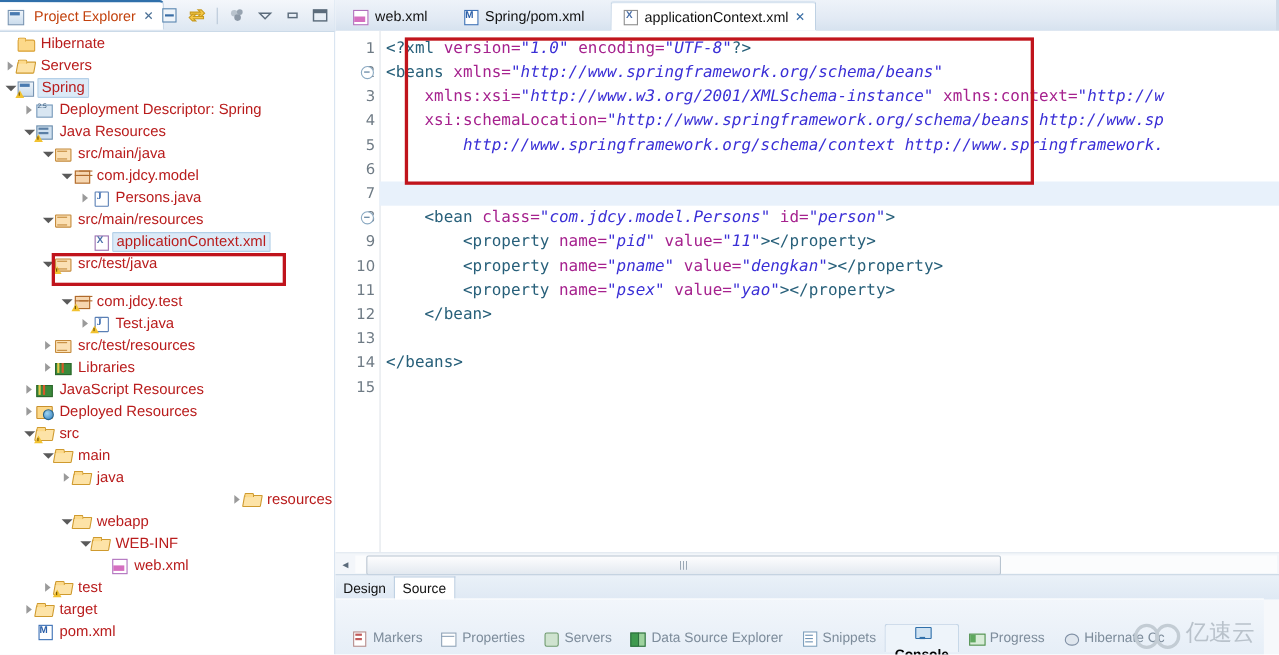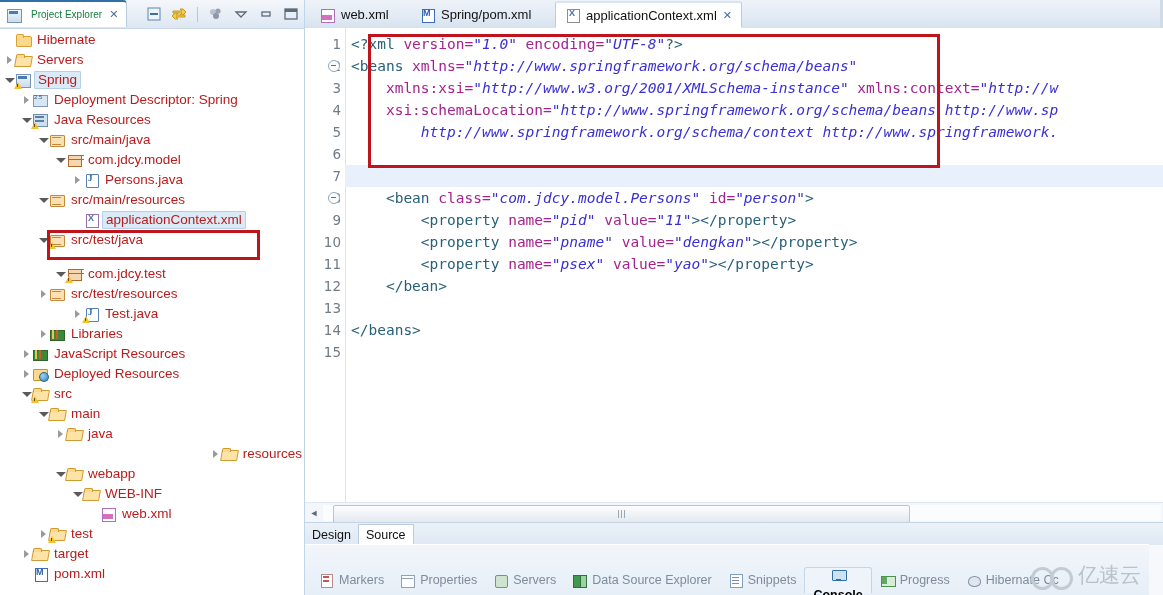--- a/index.html
+++ b/index.html
@@ -27,21 +27,21 @@
   .ex-tab{
     position:absolute;left:0;top:0;height:27px;
     display:flex;align-items:center;gap:5px;
     padding:0 8px 0 6px;
     background:#ffffff;
     border-top:2px solid #2f6faa;
     border-right:1px solid #b9cce0;
     border-top-right-radius:4px;
     box-sizing:border-box;
   }
-  .ex-tab-label{font-size:10px;color:#15803d;white-space:nowrap;}
+  .ex-tab-label{font-size:13px;color:#c2410c;white-space:nowrap;}
   .ex-close{font-size:11px;color:#4a6f95;font-weight:bold;margin-left:2px;}
   .ex-tools{
     position:absolute;right:4px;top:4px;height:20px;
     display:flex;align-items:center;gap:7px;
   }
   .tool{width:18px;height:18px;position:relative;display:inline-block;}
   .sep{width:1px;height:15px;background:#b9c8d8;margin:0 2px;}
 
   .tree{
     position:absolute;top:28px;left:0;right:0;bottom:0;
@@ -353,31 +353,31 @@
           </span>
           <span class="lbl">src/test/java</span>
         </div>
         <div class="node" style="padding-left: 55px; margin-top: 14px;">
           <span class="arrow open"></span>
           <span class="ic pkg">
             <span class="warn"></span>
           </span>
           <span class="lbl">com.jdcy.test</span>
         </div>
+        <div class="node" style="padding-left: 72px;">
+          <span class="arrow closed"></span>
+          <span class="ic java">
+            <span class="warn"></span>
+          </span>
+          <span class="lbl">Test.java</span>
+        </div>
         <div class="node" style="padding-left: 38px;">
           <span class="arrow closed"></span>
           <span class="ic srcfolder"></span>
           <span class="lbl">src/test/resources</span>
-        </div>
-        <div class="node" style="padding-left: 72px;">
-          <span class="arrow closed"></span>
-          <span class="ic java">
-            <span class="warn"></span>
-          </span>
-          <span class="lbl">Test.java</span>
         </div>
         <div class="node" style="padding-left: 38px;">
           <span class="arrow closed"></span>
           <span class="ic books"></span>
           <span class="lbl">Libraries</span>
         </div>
         <div class="node" style="padding-left: 21px;">
           <span class="arrow closed"></span>
           <span class="ic books"></span>
           <span class="lbl">JavaScript Resources</span>

